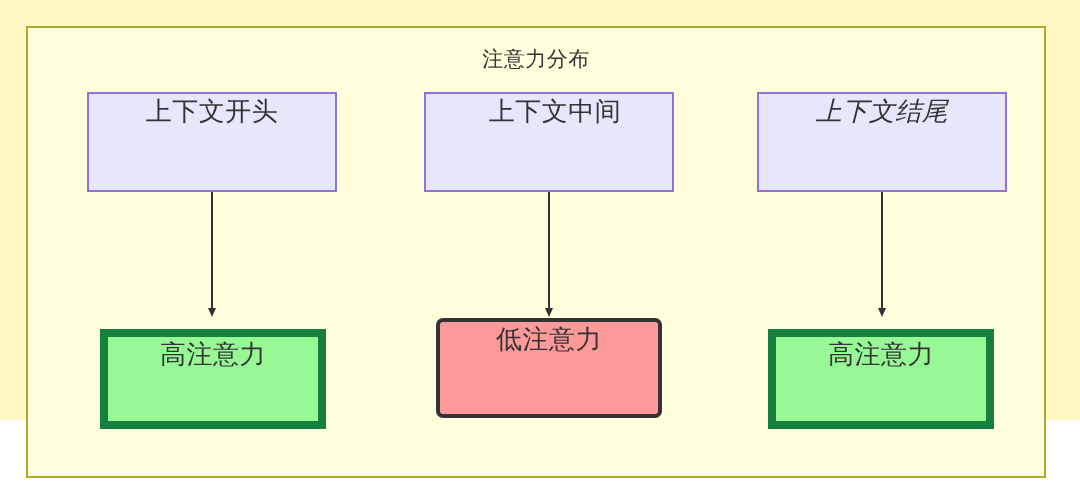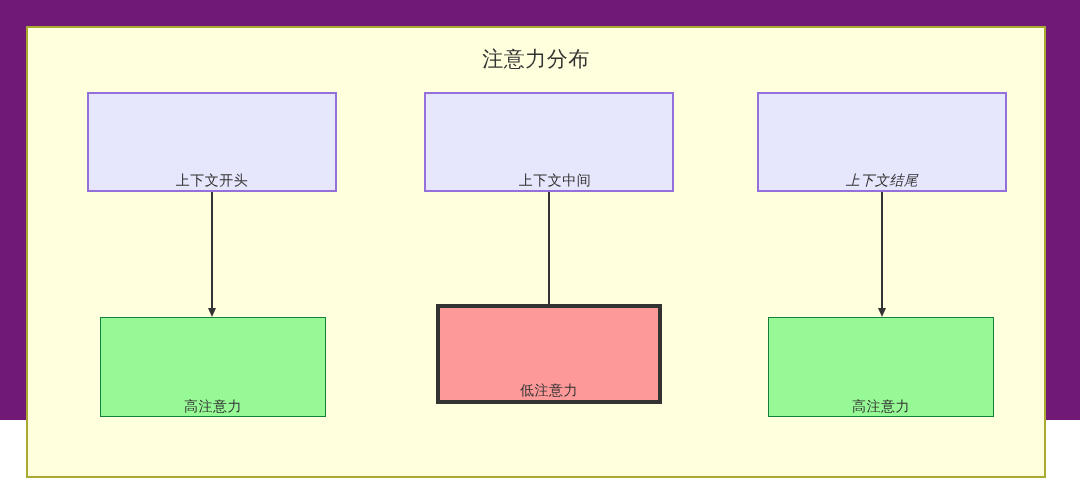--- a/index.html
+++ b/index.html
@@ -11,21 +11,21 @@
     width: 1080px;
     height: 496px;
     font-family: "Liberation Sans", "DejaVu Sans", sans-serif;
     overflow: hidden;
   }
 
   #canvas {
     position: relative;
     width: 1080px;
     height: 420px;
-    background: #701a75;
+    background: #fef9c3;
   }
 
   
   #subgraph {
     position: absolute;
     left: 26px;
     top: 26px;
     width: 1020px;
     height: 452px;
     box-sizing: border-box;
@@ -43,51 +43,52 @@
     color: #333333;
     line-height: 1;
     letter-spacing: 0.5px;
   }
 
   
   .node {
     position: absolute;
     box-sizing: border-box;
     display: flex;
-    align-items: flex-end;
+    align-items: flex-start;
     justify-content: center;
-    font-size: 14px;
+    font-size: 26px;
     color: #333333;
     letter-spacing: 0.5px;
     white-space: nowrap;
   }
 
   .node.context {
     background: #e6e6fd;
     border: 2px solid #9370db;
   }
 
   .node.high {
     background: #96f996;
-    border: 1px solid #15803d;
+    border: 8px solid #15803d;
+    margin-top: 12px;
   }
 
   .node.low {
     background: #fd9a99;
     border: 4px solid #333333;
   }
 
   
   #node-ctx-start  { left: 87px;  top: 92px; width: 250px; height: 100px; }
   #node-ctx-mid    { left: 424px; top: 92px; width: 250px; height: 100px; padding-left: 12px; }
   #node-ctx-end    { left: 757px; top: 92px; width: 250px; height: 100px; font-style: italic; }
 
   
   #node-high-1     { left: 100px; top: 317px; width: 226px; height: 100px; }
-  #node-low-1      { left: 436px; top: 304px; width: 226px; height: 100px; }
+  #node-low-1      { left: 436px; top: 318px; width: 226px; height: 100px; border-radius: 7px; }
   #node-high-2     { left: 768px; top: 317px; width: 226px; height: 100px; }
 
   
   #edges {
     position: absolute;
     left: 0;
     top: 0;
     width: 1080px;
     height: 496px;
     pointer-events: none;

